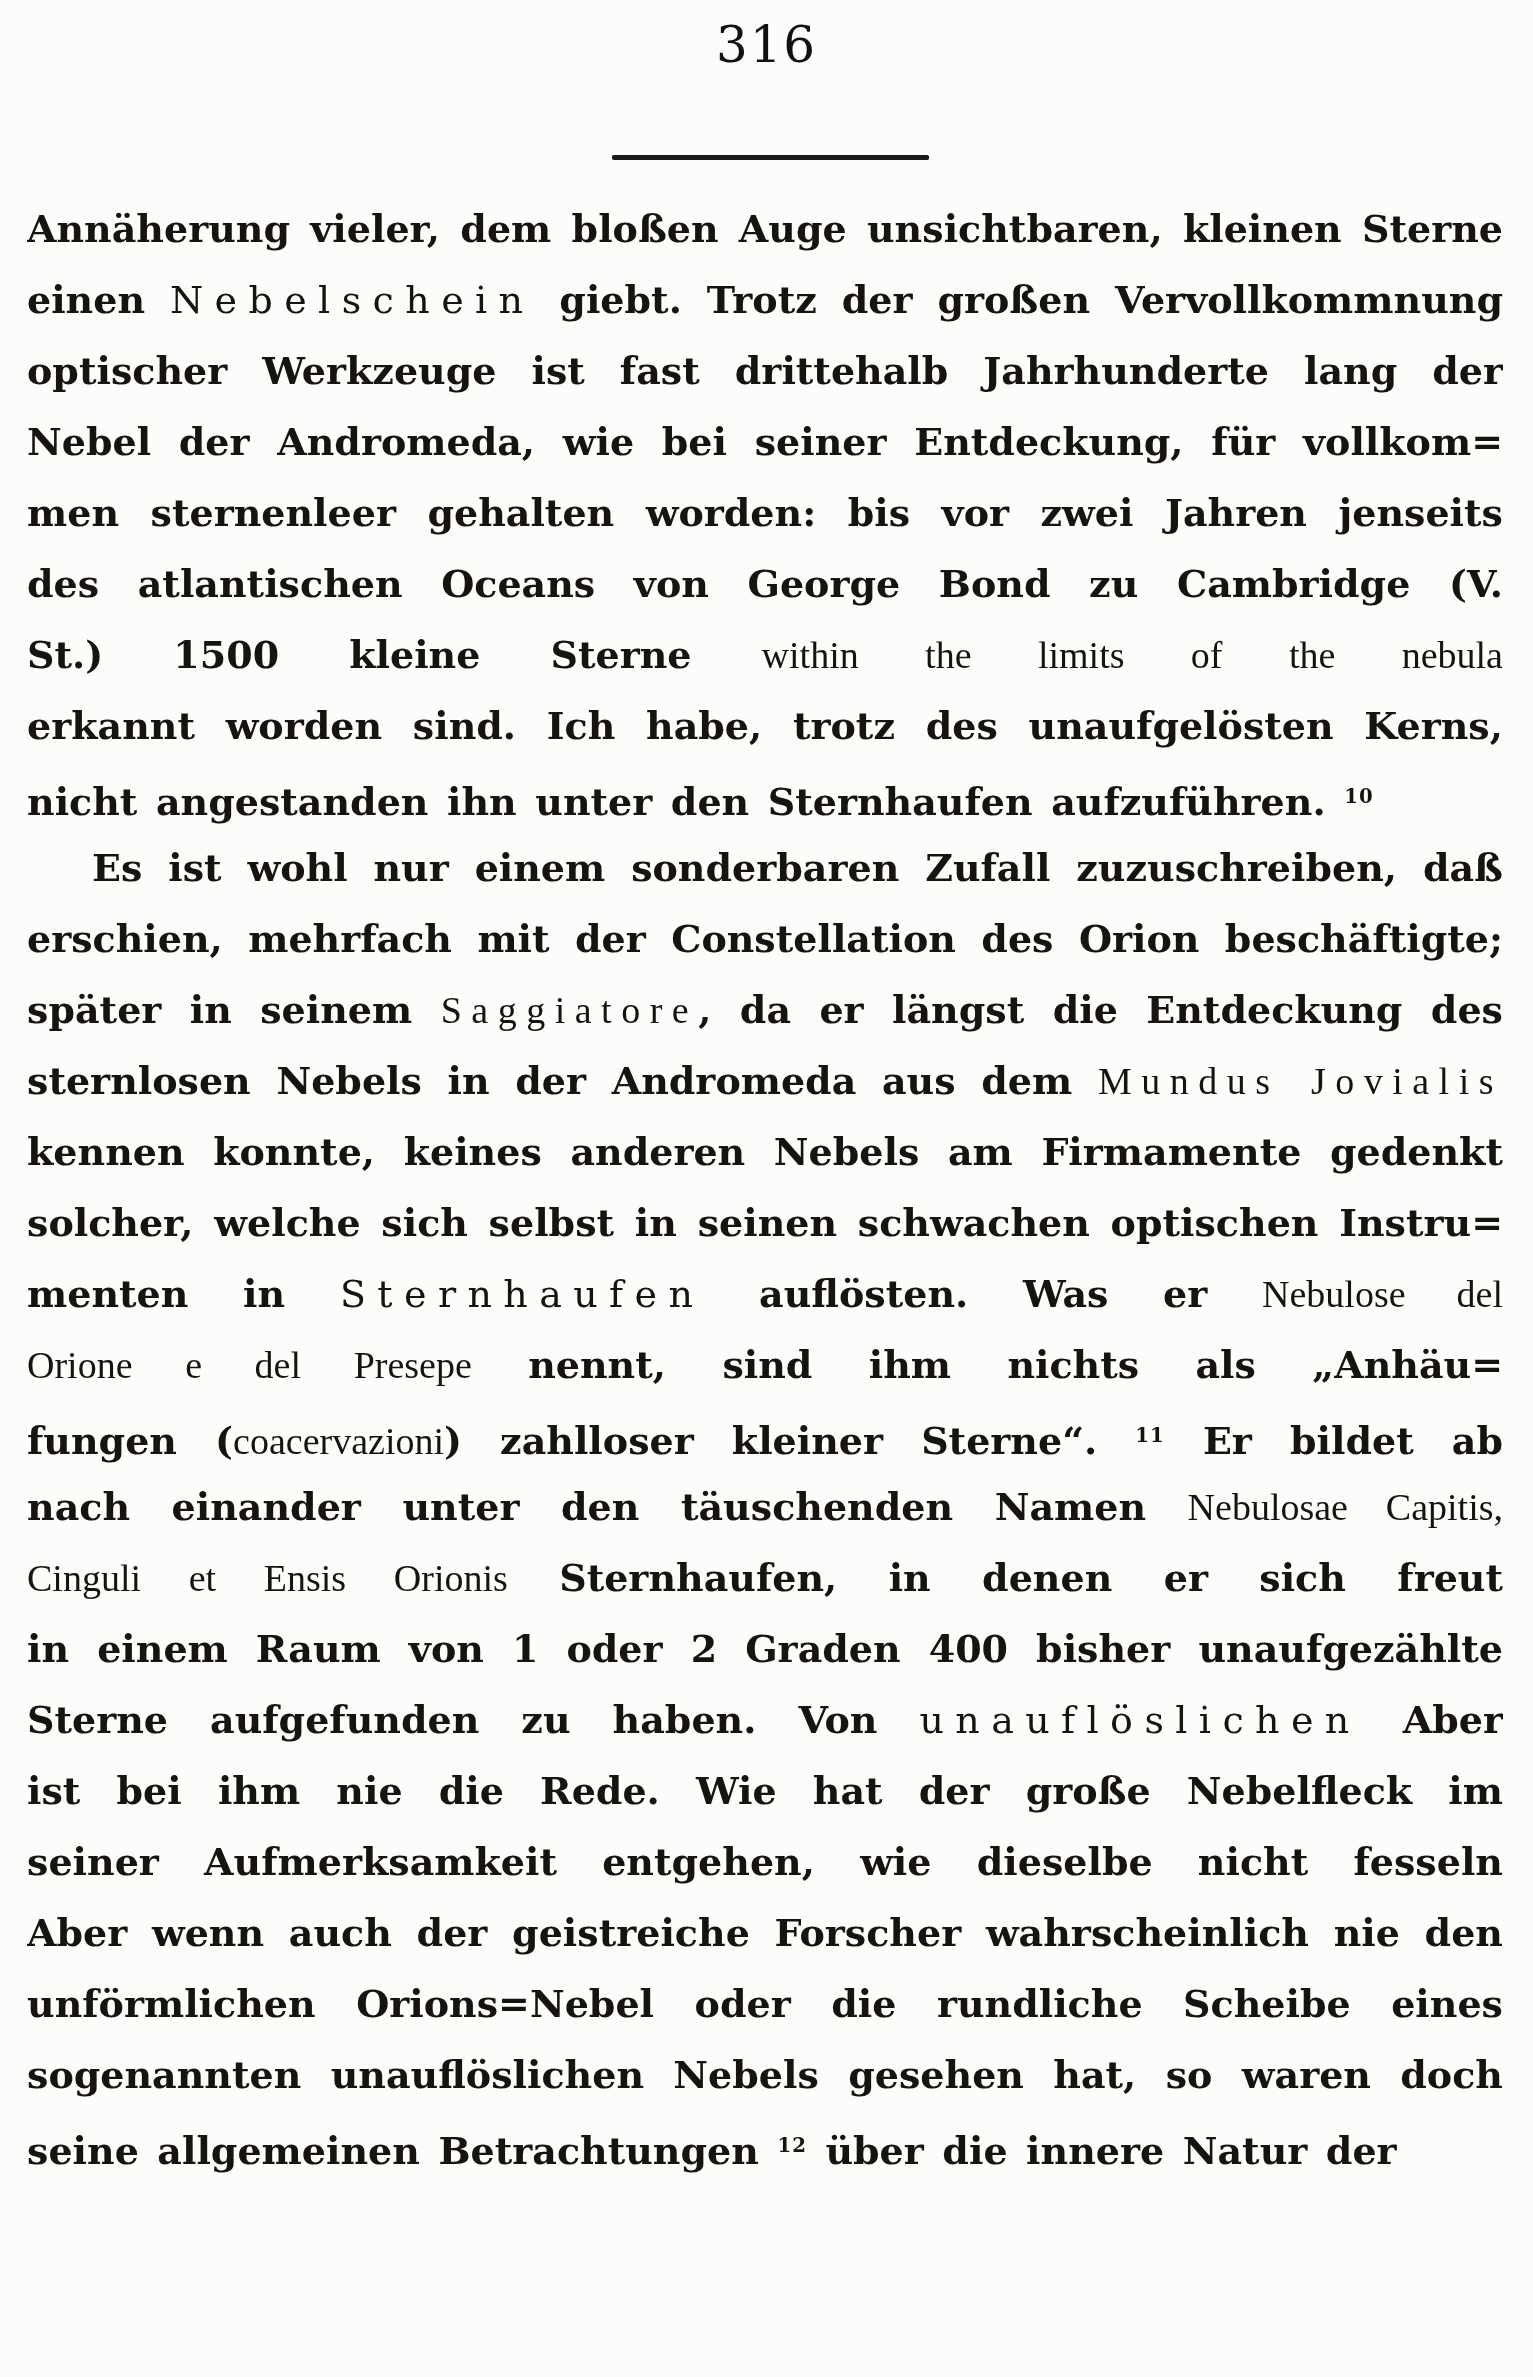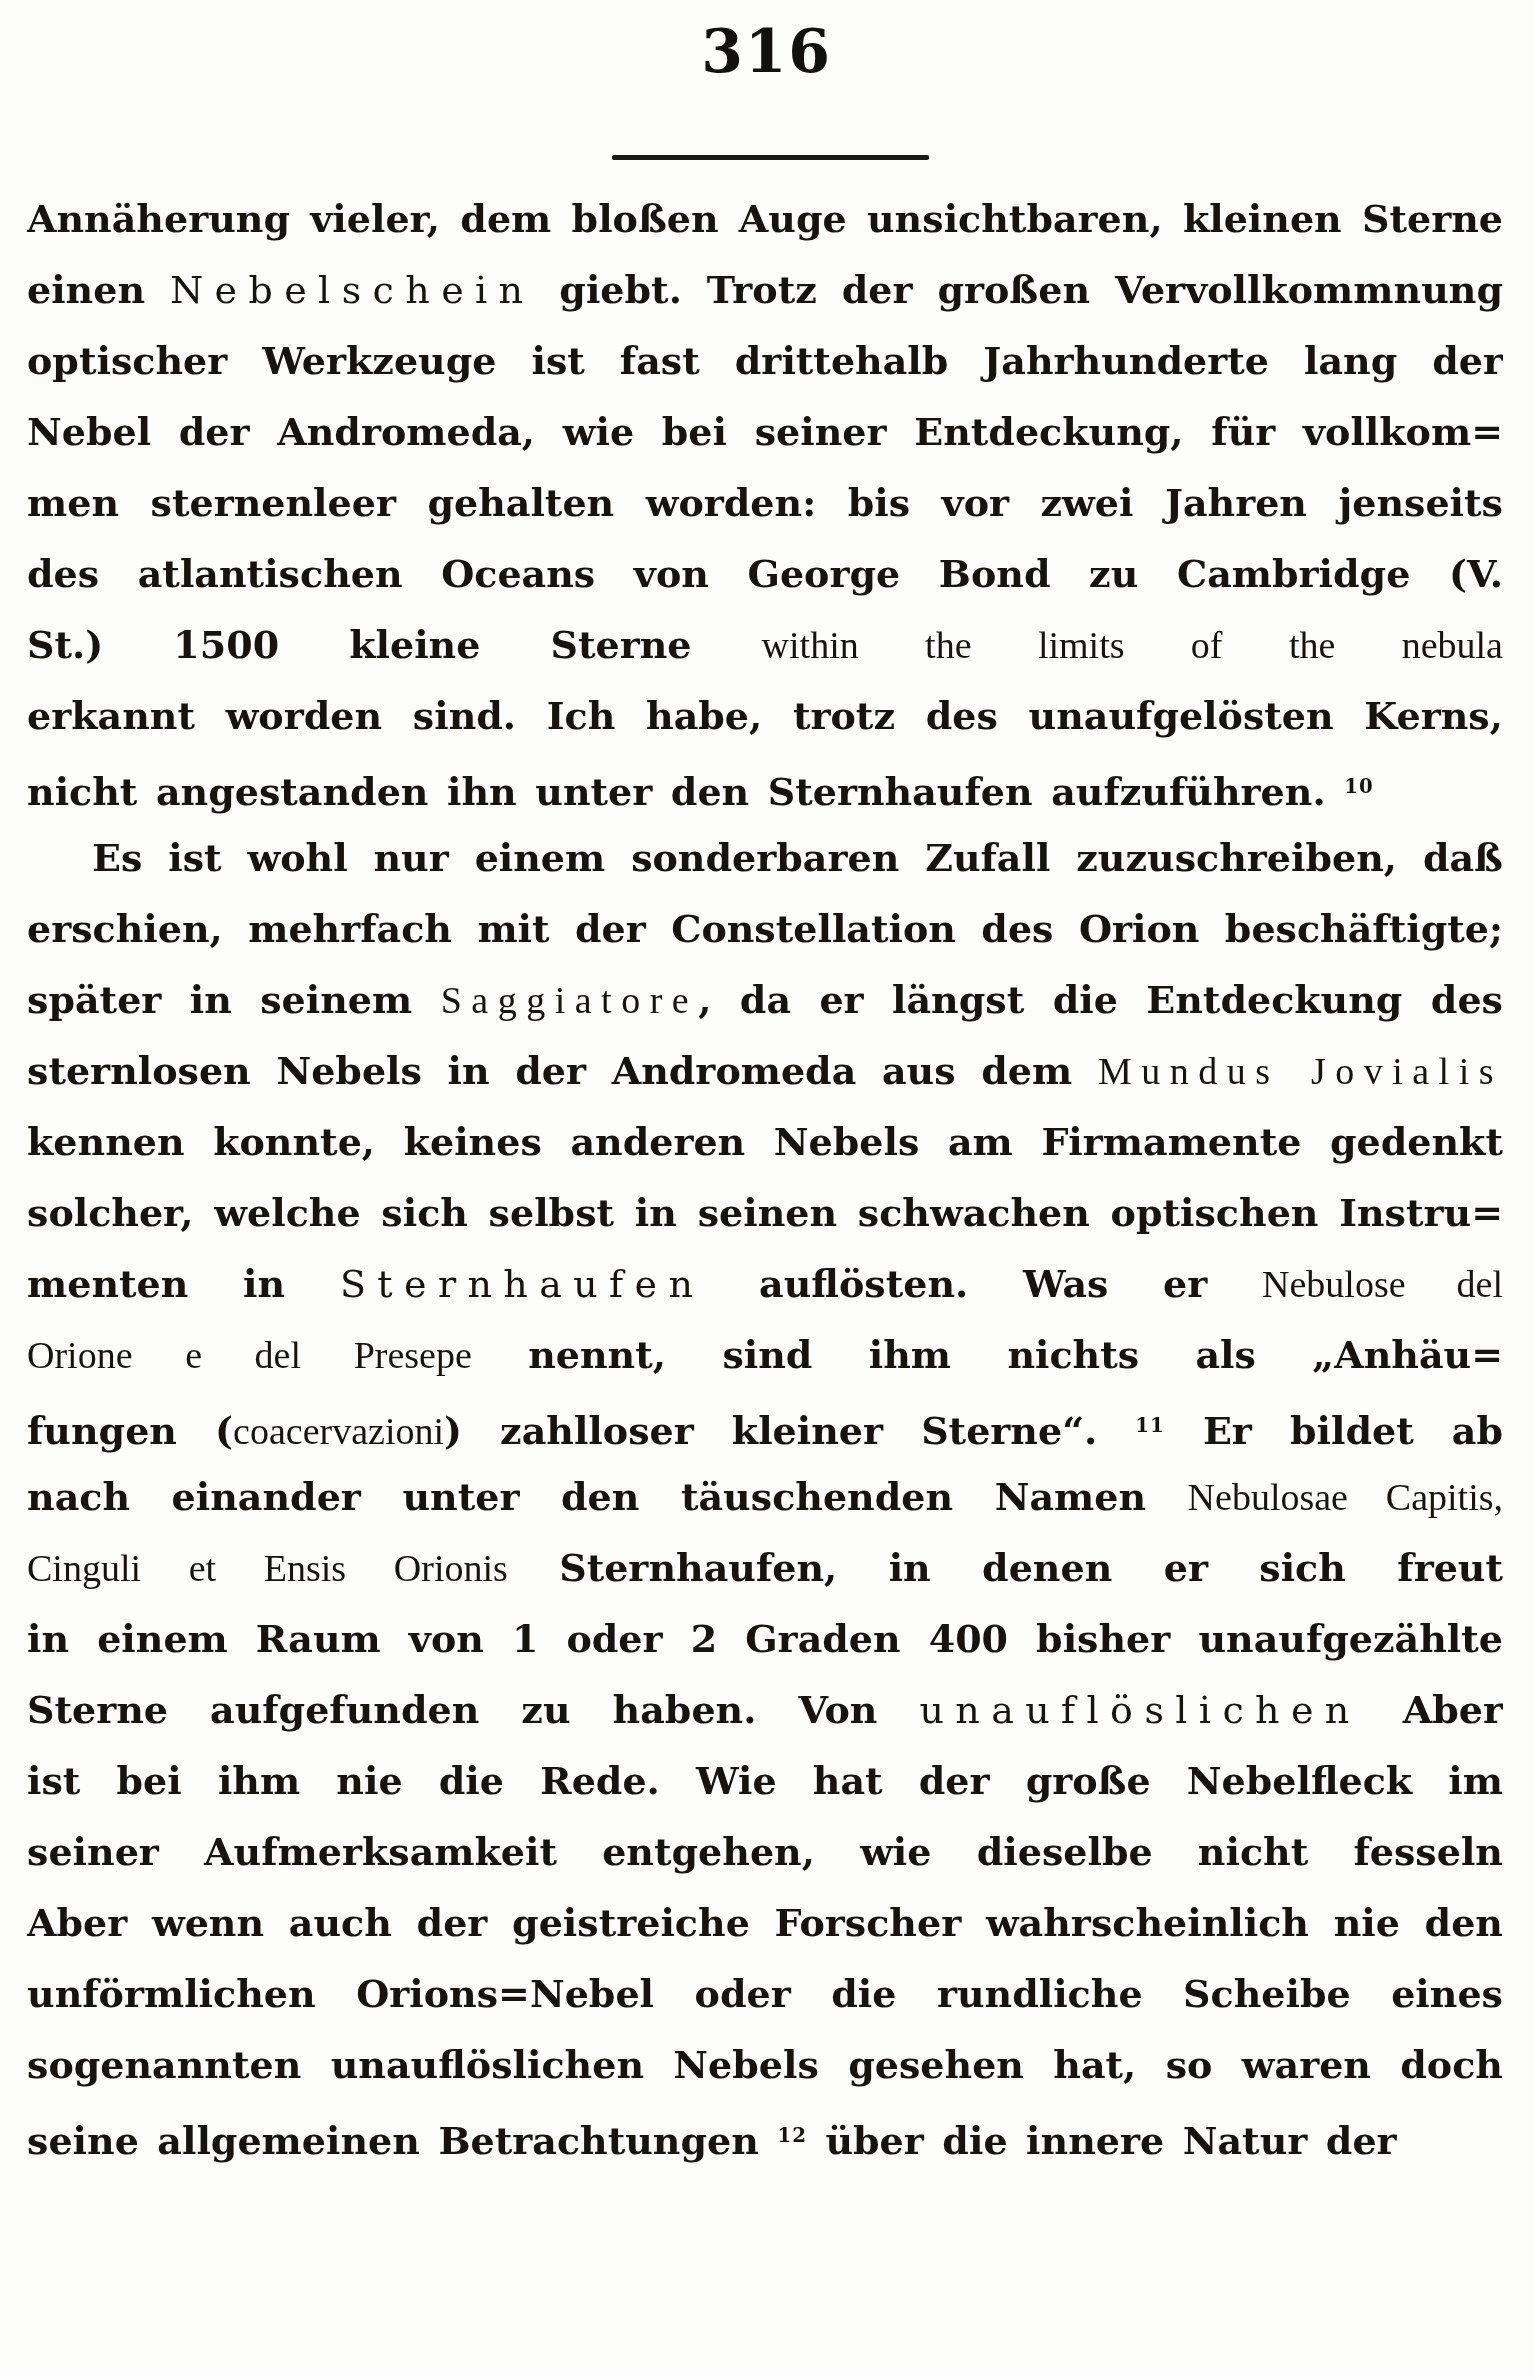--- a/index.html
+++ b/index.html
@@ -14,37 +14,37 @@
     color: #151310;
     font-family: "DejaVu Serif", serif;
     overflow: hidden;
   }
   .page-number {
     position: absolute;
     top: 16px;
     left: 0;
     width: 1533px;
     text-align: center;
-    font-size: 60px;
-    font-weight: 700;
+    font-size: 50px;
+    font-weight: 400;
     letter-spacing: 1.8px;
     color: #121110;
   }
   .divider-rule {
     position: absolute;
     top: 155px;
     left: 612px;
     width: 317px;
     height: 4.5px;
     background: #1b1a18;
     border-radius: 1.8px;
   }
   .text-block {
     position: absolute;
-    top: 183px;
+    top: 193px;
     left: 27px;
     width: 1476px;
   }
   .text-line {
     height: 71px;
     line-height: 71px;
     font-size: 38px;
     font-weight: 700;
     white-space: normal;
     overflow: hidden;

